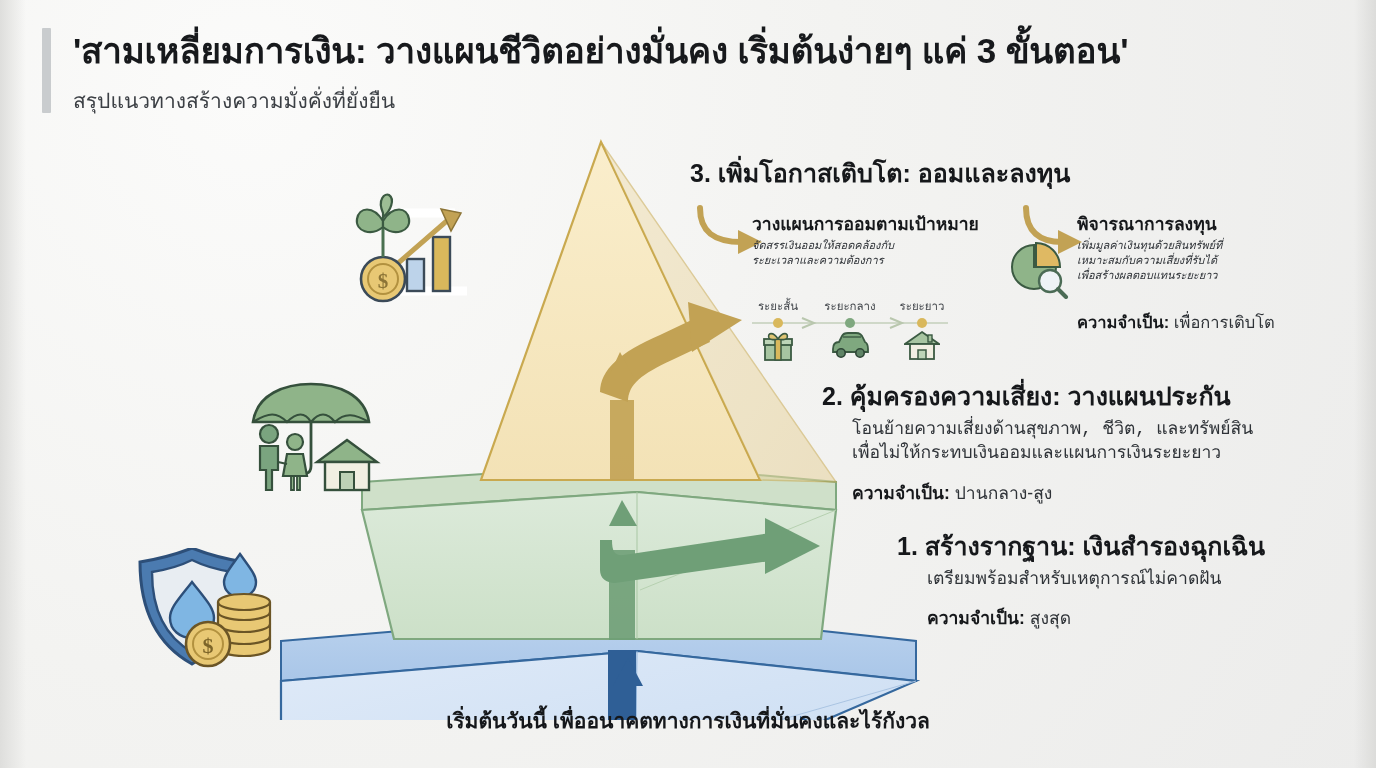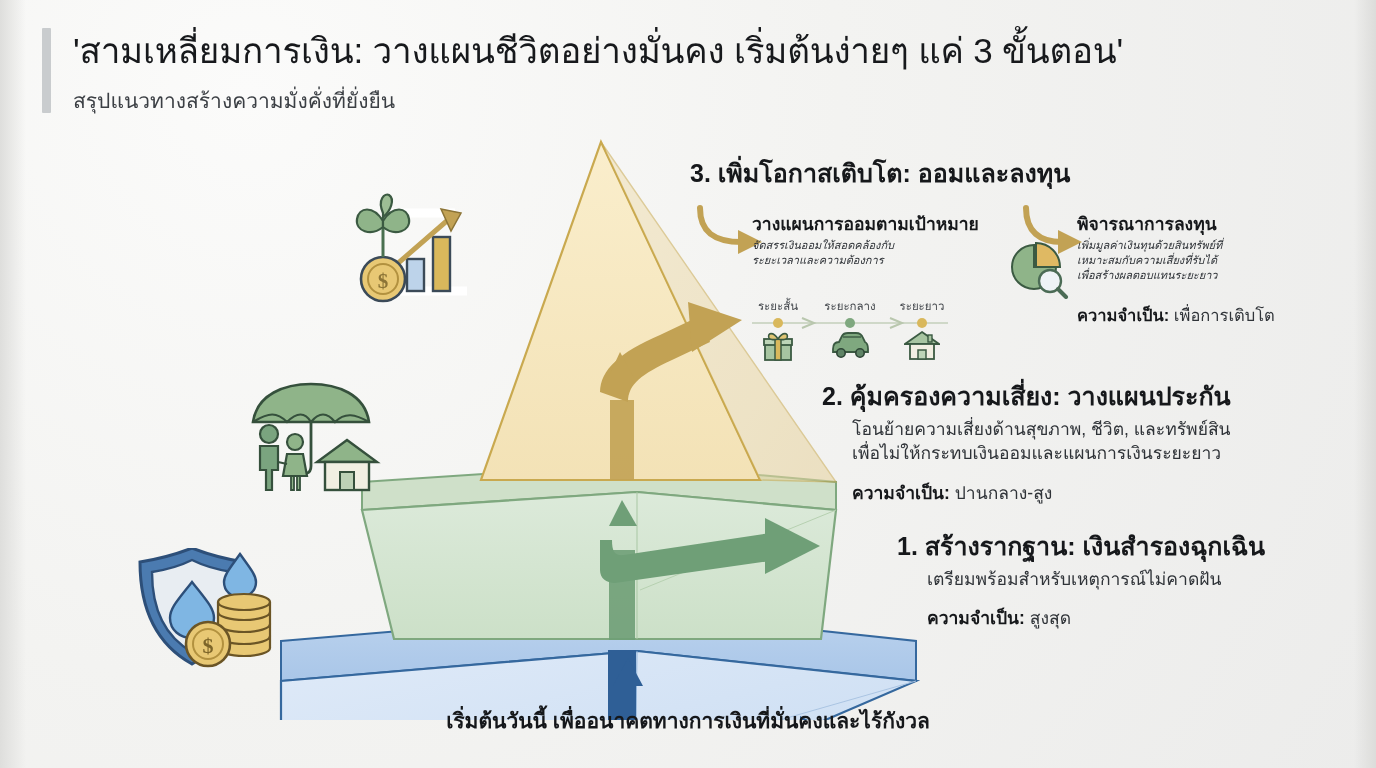--- a/index.html
+++ b/index.html
@@ -24,48 +24,48 @@
   #canvas:after{
     content:"";position:absolute;right:0;top:0;width:22px;height:100%;
     background:linear-gradient(270deg,#dcdcda,rgba(220,220,218,0));pointer-events:none;
   }
 
   
   .header{position:absolute;left:42px;top:28px;display:flex;gap:22px;align-items:stretch;}
   .accent-bar{width:9px;background:#c9ccce;border-radius:1px;}
   .titles{padding-top:2px;}
   .title{
-    font-size:35px;font-weight:normal;color:#17191c;letter-spacing:-.2px;
+    font-size:35px;font-weight:bold;color:#17191c;letter-spacing:-.2px;
     line-height:1.18;white-space:nowrap;
   }
   .subtitle{font-size:21px;color:#3b3f44;margin-top:17px;line-height:1.2;}
 
   
   .pyramid-stage{position:absolute;left:0;top:120px;width:1376px;height:600px;}
 
   
   .block{position:absolute;}
   .sec-head{font-size:25px;font-weight:bold;color:#16181b;line-height:1.25;white-space:nowrap;}
-  .sec-body{font-size:17.5px;color:#2f3338;line-height:1.38;margin-top:5px;}
+  .sec-body{font-size:17.5px;color:#2f3338;line-height:1.38;margin-top:5px;font-family:Liberation Mono, monospace;}
   .need{font-size:17.5px;color:#2f3338;margin-top:13px;}
   .need b{font-weight:bold;color:#16181b;}
 
   #sec3{left:690px;top:158px;text-align:right;}
   #sec2{left:822px;top:381px;}
   #sec1{left:897px;top:531px;}
   #sec1 .sec-body,#sec1 .need{margin-left:30px;}
   #sec2 .sec-body,#sec2 .need{margin-left:30px;}
 
   
   .sub{position:absolute;width:250px;}
   #sub-save{left:752px;top:213px;}
   #sub-invest{left:1077px;top:213px;}
   .sub-title{font-size:17.5px;font-weight:bold;color:#16181b;line-height:1.3;}
   .sub-body{font-size:11px;color:#2f3338;line-height:1.36;margin-top:2px;font-style:italic;}
-  .sub .need{font-size:16.5px;margin-top:19px;}
+  .sub .need{font-size:16.5px;margin-top:26px;}
 
   
   .timeline{position:absolute;left:744px;top:297px;width:212px;height:62px;}
   .tl-labels{display:flex;justify-content:space-between;font-size:11.5px;color:#44484d;}
   .tl-labels span{width:68px;text-align:center;}
   .tl-line{position:relative;height:12px;margin-top:1px;}
   .tl-line svg{position:absolute;left:0;top:0;}
   .tl-icons{display:flex;justify-content:space-between;margin-top:1px;}
   .tl-icons span{width:68px;display:flex;justify-content:center;}
 

